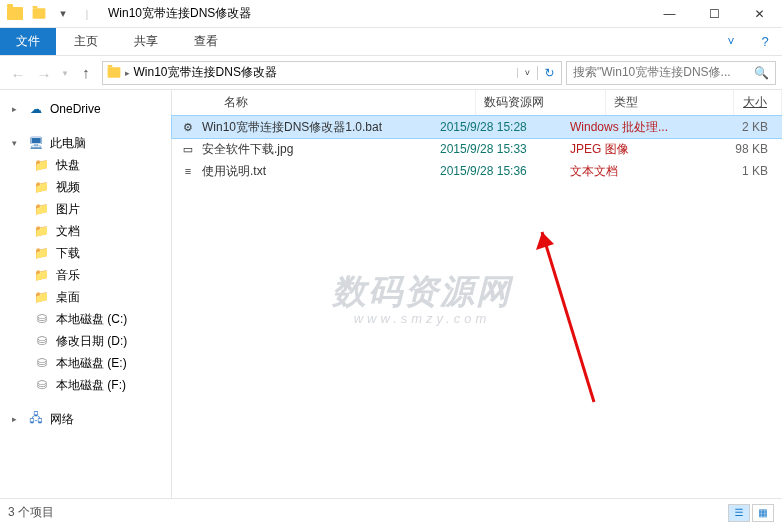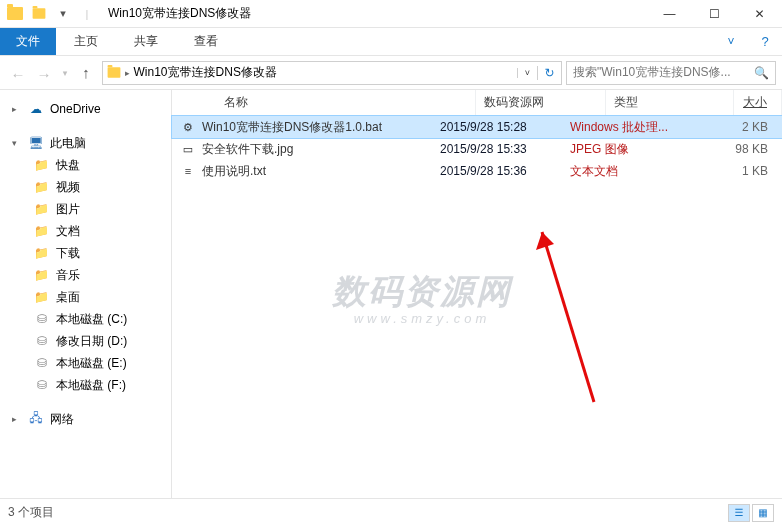--- a/index.html
+++ b/index.html
@@ -64,21 +64,21 @@
 .fl-header { display: flex; height: 26px; font-size: 12px; color: #444; border-bottom: 1px solid #eef0f2; margin-left: 44px; }
 .fl-col { display: flex; align-items: center; padding-left: 8px; border-right: 1px solid #eef0f2; }
 .col-name { width: 260px; }
 .col-date { width: 130px; }
 .col-type { width: 128px; }
 .col-size { flex: 1; justify-content: flex-end; padding-right: 14px; text-decoration: underline; }
 .fl-row { display: flex; height: 22px; font-size: 12px; color: #333; align-items: center; }
 .fl-row.selected { background: #cde8ff; outline: 1px solid #99d1ff; }
 .fl-row .cell { display: flex; align-items: center; padding-left: 8px; }
 .fl-row .c-name { width: 260px; gap: 6px; }
-.fl-row .c-date { width: 130px; color: #0f172a; }
+.fl-row .c-date { width: 130px; color: #0f766e; }
 .fl-row .c-type { width: 128px; color: #b91c1c; }
 .fl-row .c-size { flex: 1; justify-content: flex-end; padding-right: 14px; color: #666; }
 .file-ico { width: 16px; height: 16px; display: flex; align-items: center; justify-content: center; font-size: 11px; }
 
 
 .statusbar { position: absolute; bottom: 0; left: 0; right: 0; height: 28px; border-top: 1px solid #e5e5e5; display: flex; align-items: center; font-size: 12px; color: #555; padding: 0 8px; background: #fff; }
 .view-btns { margin-left: auto; display: flex; gap: 2px; }
 .view-btn { width: 22px; height: 18px; border: 1px solid #cfcfcf; display: flex; align-items: center; justify-content: center; font-size: 10px; color: #1979ca; }
 .view-btn.active { background: #cde8ff; }
 

